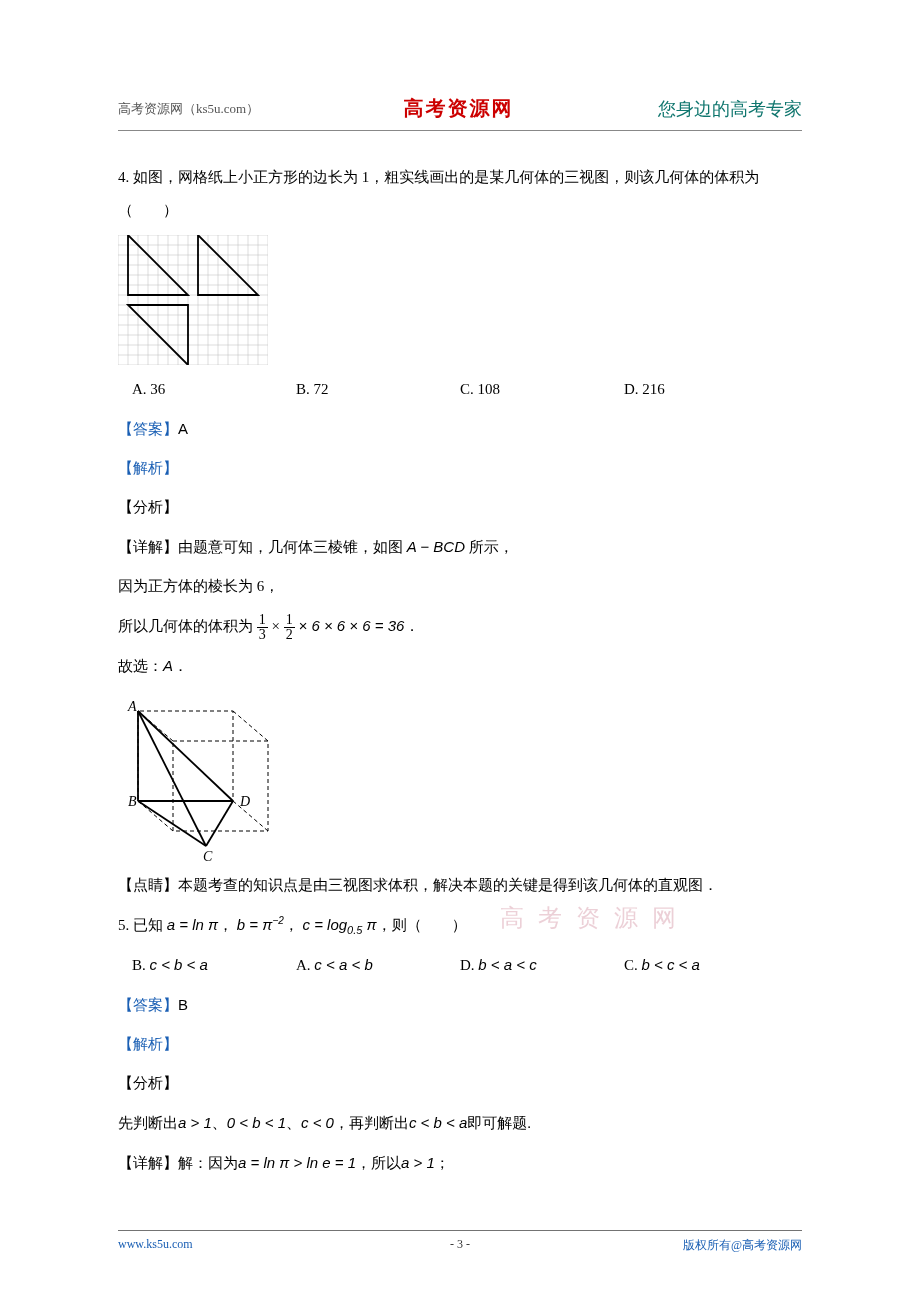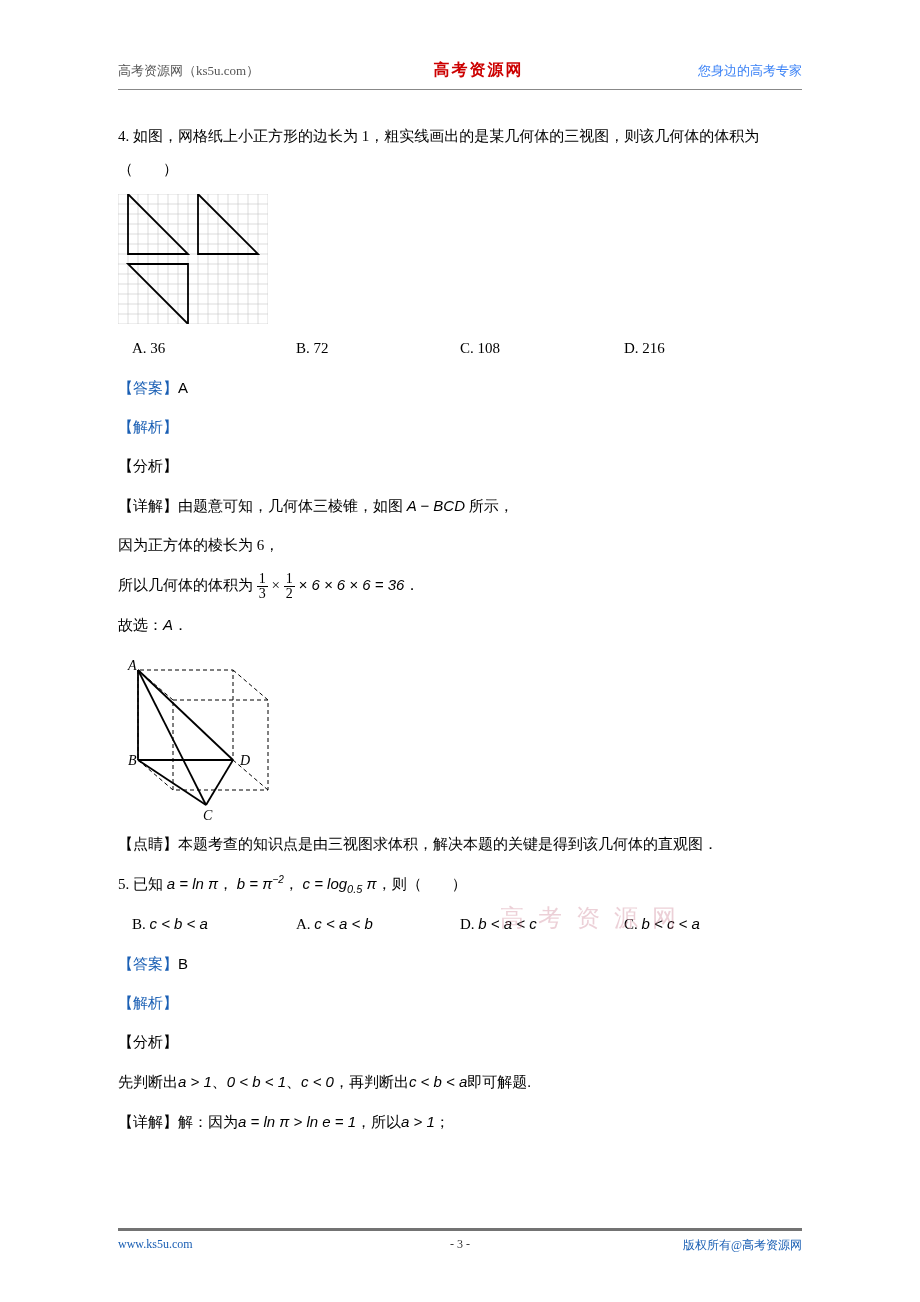--- a/index.html
+++ b/index.html
@@ -8,42 +8,42 @@
     font-family: "SimSun", "宋体", serif;
     font-size: 15px;
     color: #000;
     background: #fff;
   }
   .page {
     width: 920px;
     height: 1302px;
     position: relative;
     box-sizing: border-box;
-    padding: 60px 118px 60px 118px;
+    padding: 95px 118px 60px 118px;
   }
   .header {
     display: flex;
     justify-content: space-between;
     align-items: center;
     font-size: 13px;
     color: #555;
     padding-bottom: 8px;
     border-bottom: 1px solid #888;
     margin-bottom: 30px;
   }
   .header-center {
     color: #c00;
     font-weight: bold;
     font-family: "KaiTi", "楷体", serif;
-    font-size: 16px;
+    font-size: 20px;
     letter-spacing: 2px;
   }
   .header-right {
-    color: #3b82f6;
-    font-size: 13px;
+    color: #0f766e;
+    font-size: 18px;
   }
   .content {
     line-height: 2.2;
     font-size: 15px;
   }
   .content p {
     margin: 6px 0;
   }
   .options {
     display: flex;
@@ -80,21 +80,21 @@
     color: rgba(200, 120, 140, 0.35);
     font-family: "KaiTi", serif;
     font-size: 24px;
     letter-spacing: 4px;
   }
   .footer {
     position: absolute;
     bottom: 48px;
     left: 118px;
     right: 118px;
-    border-top: 3px solid #737373;
+    border-top: 1px solid #737373;
     padding-top: 6px;
     font-size: 12px;
     display: flex;
     justify-content: space-between;
   }
   .footer-left { color: #1a5fb4; }
   .footer-center { position: absolute; left: 0; right: 0; text-align: center; color: #333; }
   .footer-right { color: #1a5fb4; }
   .math { font-family: Liberation Sans, sans-serif; font-style: italic; }
   .frac {

